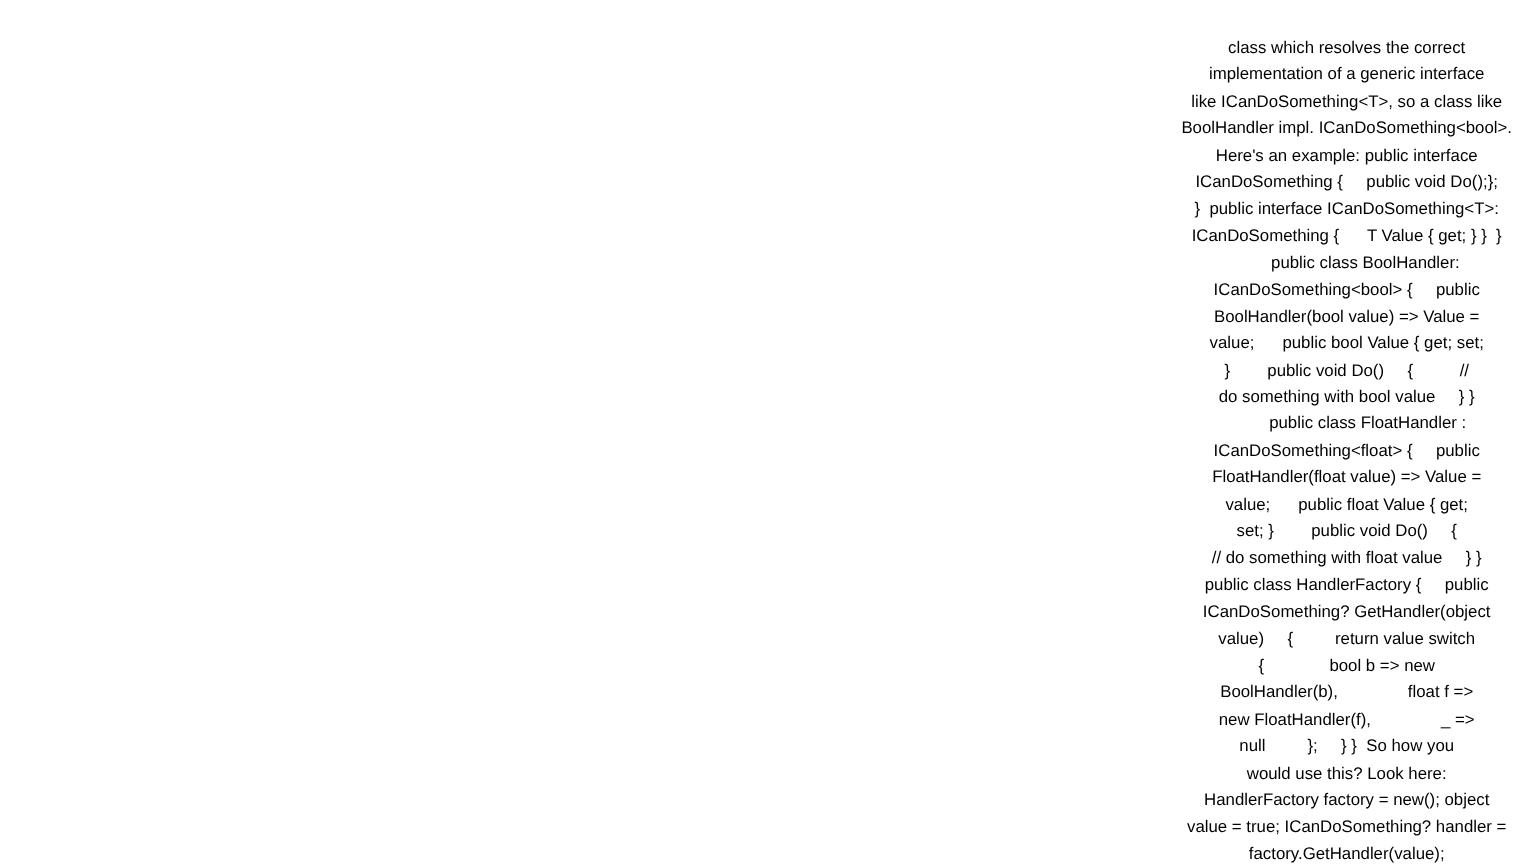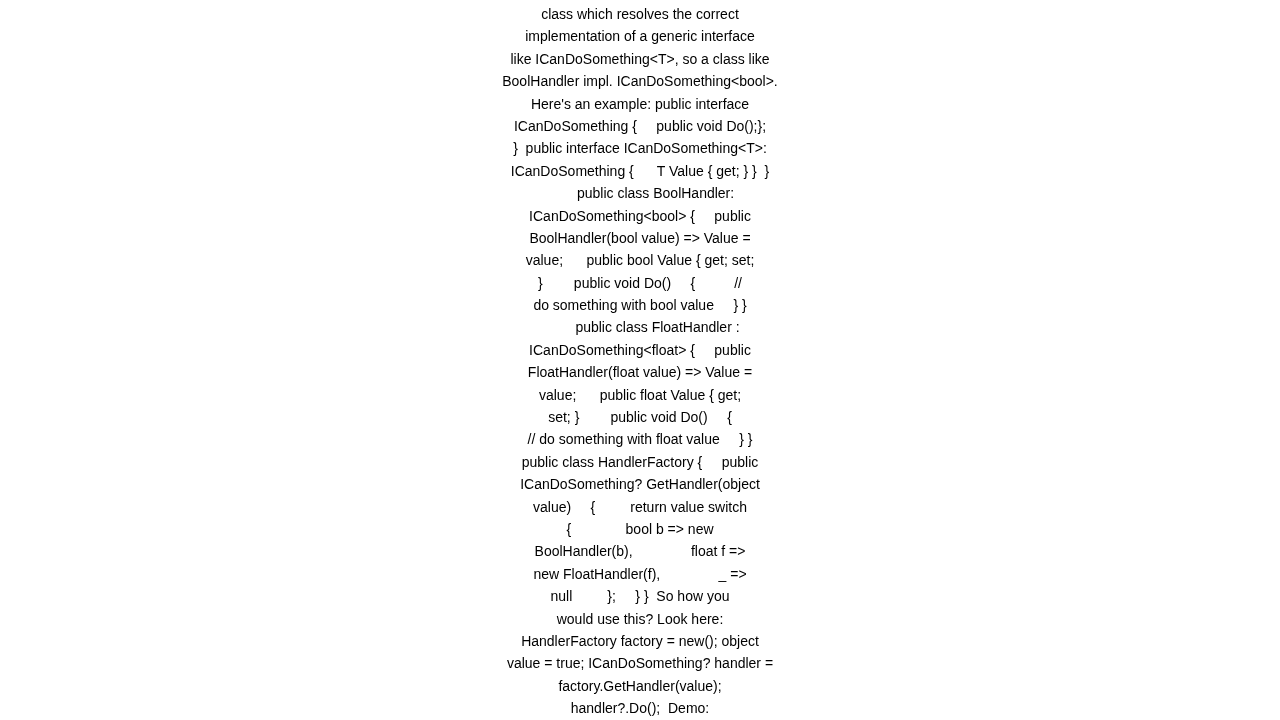--- a/index.html
+++ b/index.html
@@ -13,23 +13,23 @@
       font-size: 14px;
       color: #333333;
       width: 1280px;
       height: 720px;
       overflow: hidden;
     }
     .content-area {
       width: 100%;
       height: 100%;
       display: flex;
-      justify-content: center;
+      justify-content: flex-end;
       align-items: flex-start;
-      padding: 3px 20px;
+      padding: 28px 20px;
     }
     .text-block {
       max-width: 400px;
       text-align: center;
       line-height: 1.6;
       font-size: 14px;
       color: #000000;
     }
   </style>
 </head>

